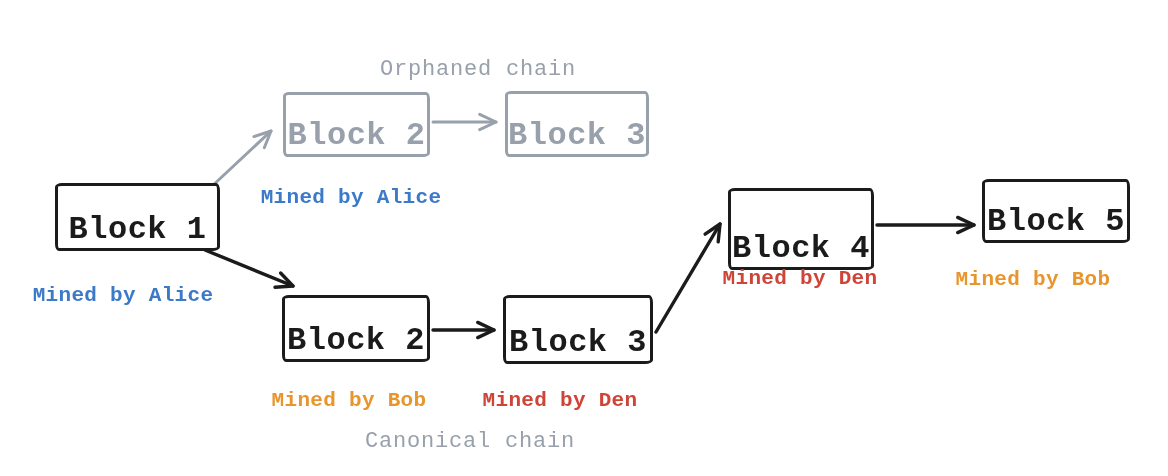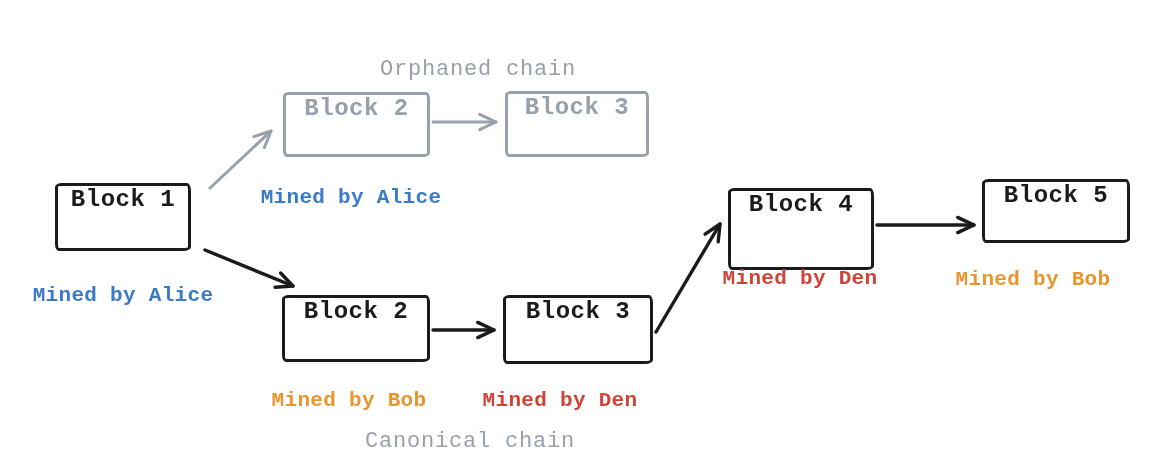--- a/index.html
+++ b/index.html
@@ -16,24 +16,24 @@
     inset: 0;
     width: 1168px;
     height: 476px;
     pointer-events: none;
   }
   .stroke-ink  { stroke: var(--ink);  fill: none; stroke-width: 3.4px; stroke-linecap: round; stroke-linejoin: round; }
   .stroke-gray { stroke: var(--gray); fill: none; stroke-width: 3px;   stroke-linecap: round; stroke-linejoin: round; }
   .block {
     position: absolute;
     display: flex;
-    align-items: flex-start;
+    align-items: flex-end;
     justify-content: center;
     background: #ffffff;
-    font-size: 24px;
+    font-size: 32px;
     font-weight: bold;
     letter-spacing: 0.5px;
     box-sizing: border-box;
   }
   .block.ink-box {
     border: 3px solid var(--ink);
     color: var(--ink);
     border-radius: 7px 4px 8px 4px / 4px 8px 4px 7px;
   }
   .block.gray-box {
@@ -92,21 +92,21 @@
 
     <g>
       <line class="stroke-ink" x1="877" y1="225" x2="974" y2="225"></line>
       <polyline class="stroke-ink" points="957.7,217.4 974,225 957.7,232.6"></polyline>
     </g>
   </svg>
 
   <div class="chain-label" style="left:478px; top:57px;">Orphaned chain</div>
   <div class="chain-label" style="left:470px; top:429px;">Canonical chain</div>
 
-  <div class="block ink-box" style="left:55px; top:183px; width:136px; height:68px;">
+  <div class="block ink-box" style="left:55px; top:183px; width:165px; height:68px;">
     <span>Block 1</span>
   </div>
   <div class="miner-label" style="left: 123px; top: 284px; color: rgb(59, 122, 200);">Mined by Alice</div>
 
   <div class="block gray-box" style="left:283px; top:92px; width:147px; height:65px;">
     <span>Block 2</span>
   </div>
   <div class="miner-label" style="left: 351px; top: 186px; color: rgb(59, 122, 200);">Mined by Alice</div>
 
   <div class="block gray-box" style="left:505px; top:91px; width:144px; height:66px;">

